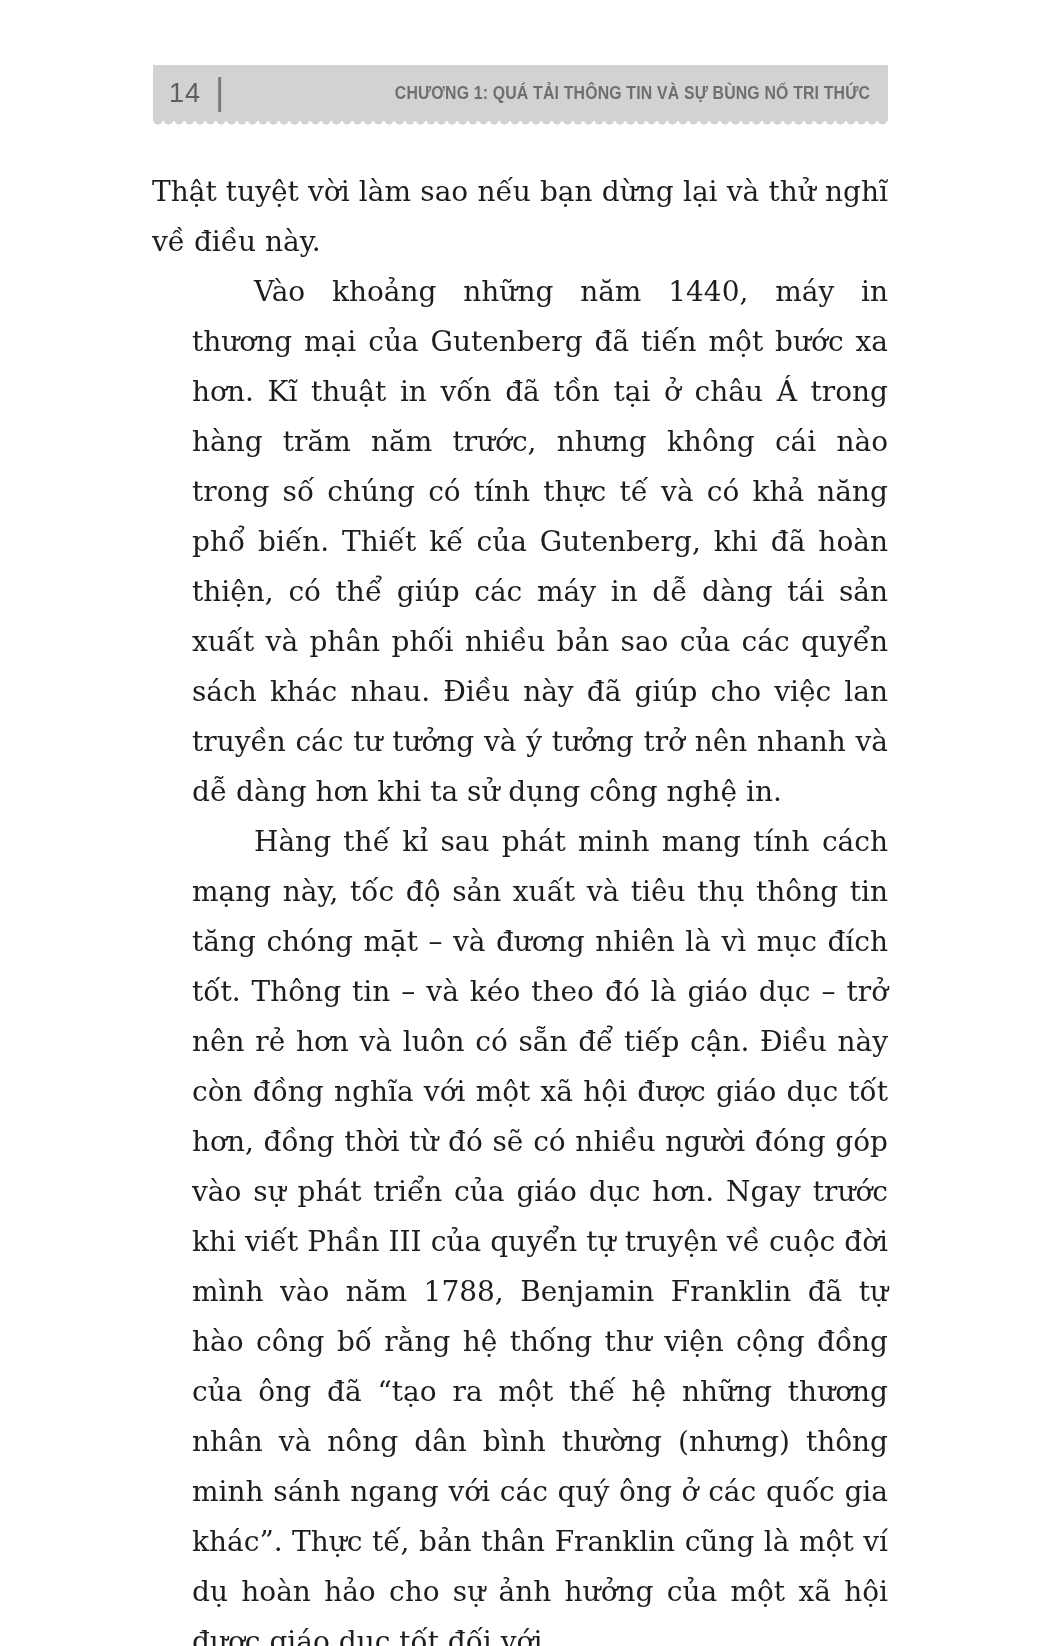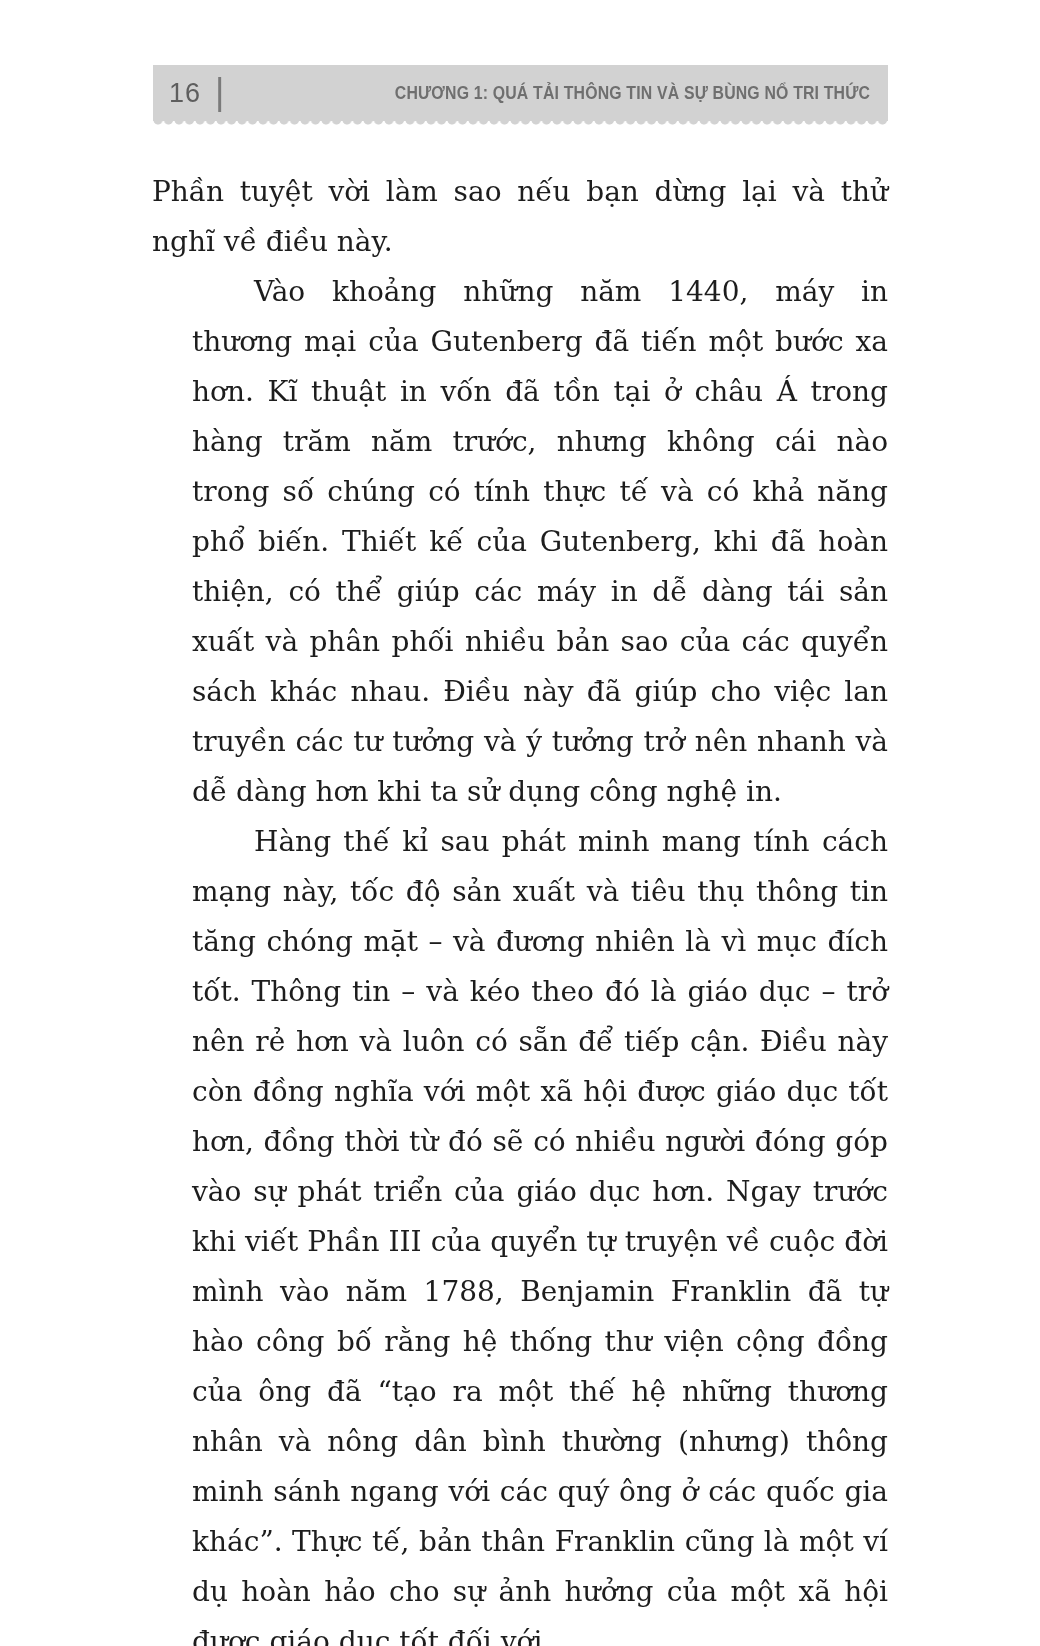--- a/index.html
+++ b/index.html
@@ -83,27 +83,27 @@
   }
 </style>
 </head>
 <body>
 
 <div class="page">
 
   <header class="header-wrap">
     <div class="band">
       <div class="band-left">
-        <span class="pagenum">16</span>
+        <span class="pagenum">14</span>
         <span class="pagenum-divider">|</span>
       </div>
       <div class="chapter-title">CHƯƠNG 1: QUÁ TẢI THÔNG TIN VÀ SỰ BÙNG NỔ TRI THỨC</div>
     </div>
     <div class="band-edge"></div>
   </header>
 
   <main class="body-text">
-    <p class="para">Phần tuyệt vời làm sao nếu bạn dừng lại và thử nghĩ về điều này.</p>
+    <p class="para">Thật tuyệt vời làm sao nếu bạn dừng lại và thử nghĩ về điều này.</p>
     <p class="para indent">Vào khoảng những năm 1440, máy in thương mại của Gutenberg đã tiến một bước xa hơn. Kĩ thuật in vốn đã tồn tại ở châu Á trong hàng trăm năm trước, nhưng không cái nào trong số chúng có tính thực tế và có khả năng phổ biến. Thiết kế của Gutenberg, khi đã hoàn thiện, có thể giúp các máy in dễ dàng tái sản xuất và phân phối nhiều bản sao của các quyển sách khác nhau. Điều này đã giúp cho việc lan truyền các tư tưởng và ý tưởng trở nên nhanh và dễ dàng hơn khi ta sử dụng công nghệ in.</p>
     <p class="para indent">Hàng thế kỉ sau phát minh mang tính cách mạng này, tốc độ sản xuất và tiêu thụ thông tin tăng chóng mặt – và đương nhiên là vì mục đích tốt. Thông tin – và kéo theo đó là giáo dục – trở nên rẻ hơn và luôn có sẵn để tiếp cận. Điều này còn đồng nghĩa với một xã hội được giáo dục tốt hơn, đồng thời từ đó sẽ có nhiều người đóng góp vào sự phát triển của giáo dục hơn. Ngay trước khi viết Phần III của quyển tự truyện về cuộc đời mình vào năm 1788, Benjamin Franklin đã tự hào công bố rằng hệ thống thư viện cộng đồng của ông đã “tạo ra một thế hệ những thương nhân và nông dân bình thường (nhưng) thông minh sánh ngang với các quý ông ở các quốc gia khác”. Thực tế, bản thân Franklin cũng là một ví dụ hoàn hảo cho sự ảnh hưởng của một xã hội được giáo dục tốt đối với</p>
   </main>
 
 </div>
 
 </body></html>

